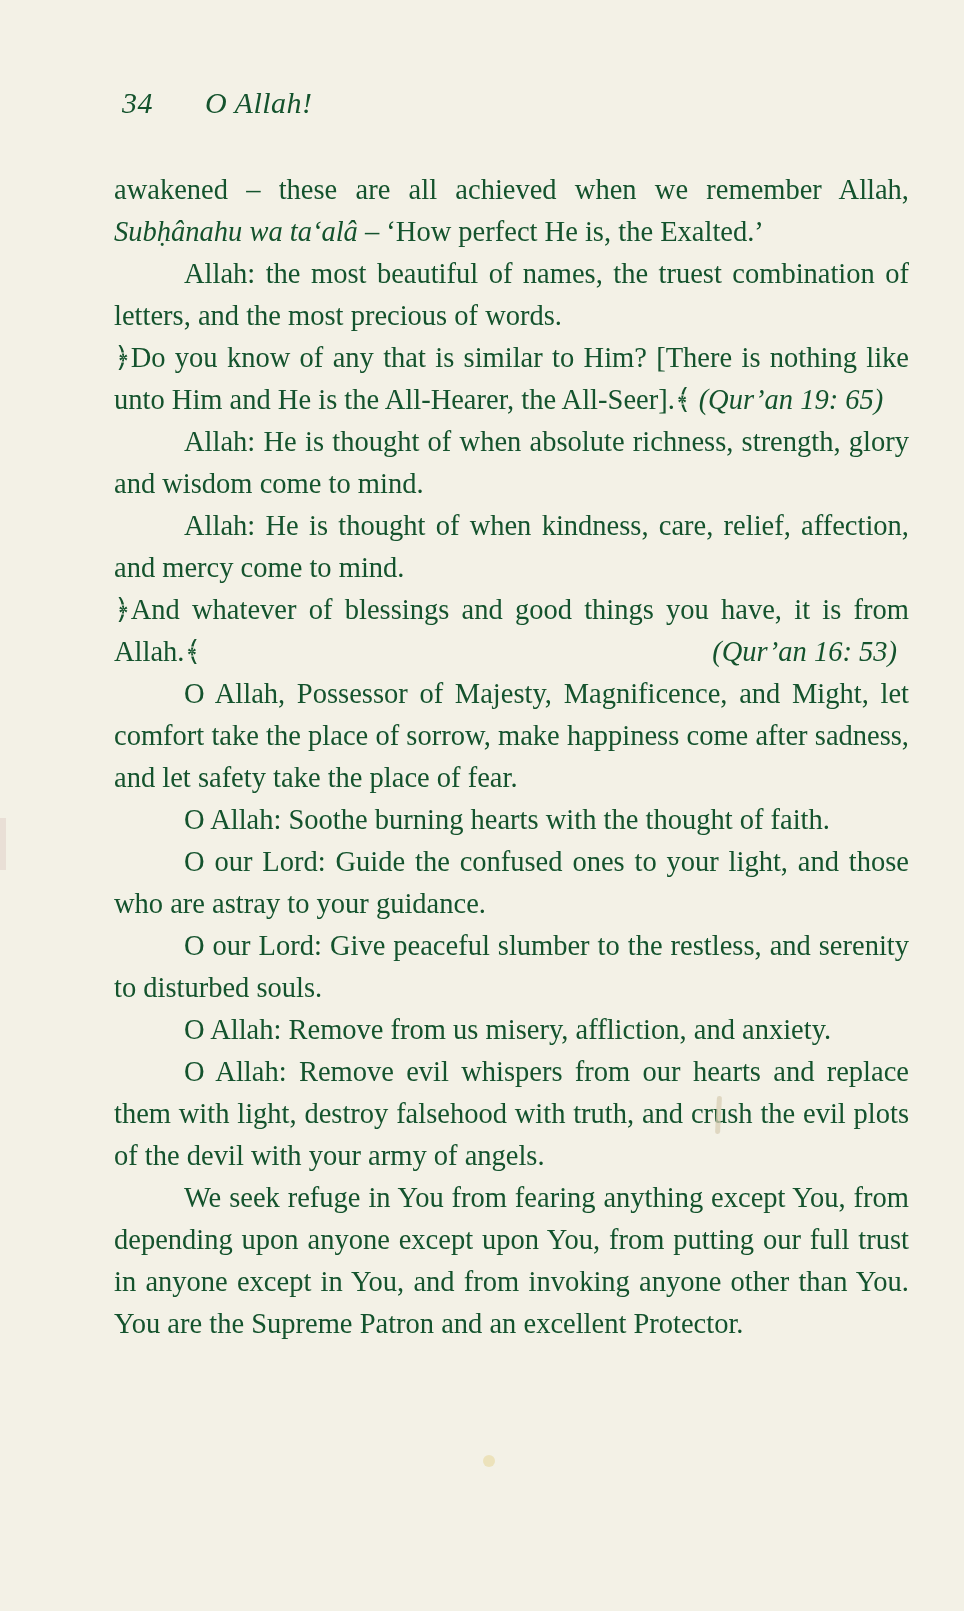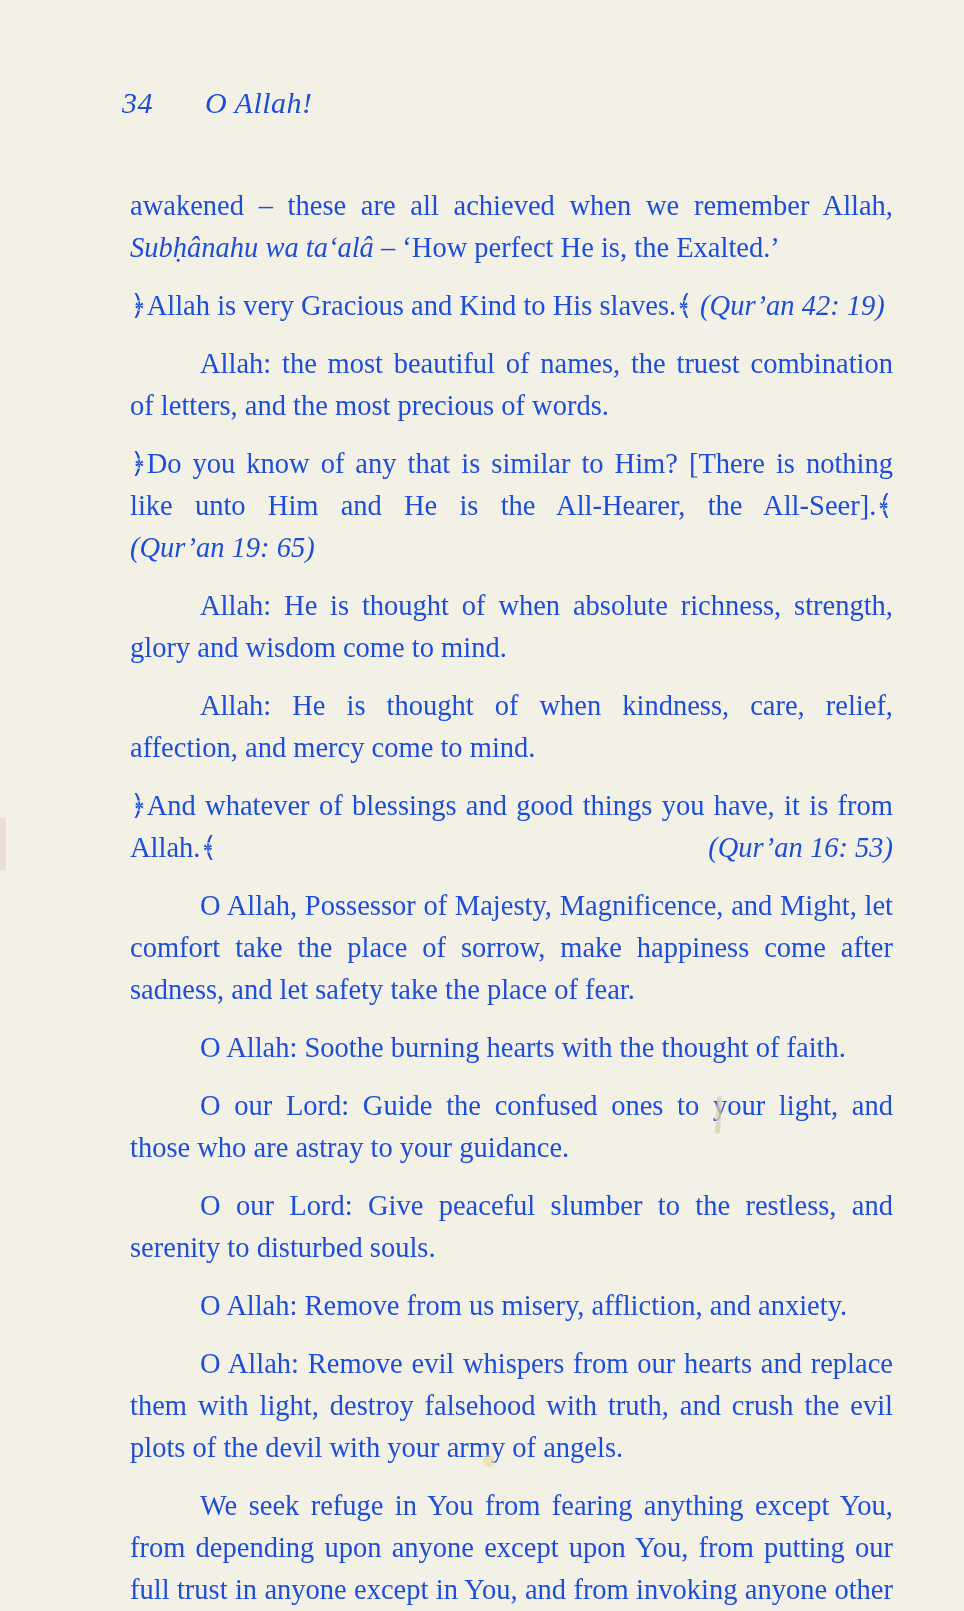--- a/index.html
+++ b/index.html
@@ -8,21 +8,21 @@
     background: #d9d7cc;
   }
   .page {
     position: relative;
     width: 964px;
     height: 1611px;
     margin: 0 auto;
     background: #f3f1e6;
     overflow: hidden;
     font-family: "Liberation Serif", "DejaVu Serif", serif;
-    color: #1d4ed8;
+    color: #14532d;
   }
   .running-head {
     position: absolute;
     top: 86px;
     left: 122px;
     font-size: 30px;
     font-style: italic;
     letter-spacing: 0.5px;
     white-space: nowrap;
   }
@@ -33,40 +33,40 @@
   .body-text {
     position: absolute;
     top: 169px;
     left: 114px;
     width: 795px;
     font-size: 28.5px;
     line-height: 42px;
     text-align: justify;
   }
   p.para {
-    margin: 16px;
+    margin: 0;
     padding: 0;
     position: relative;
   }
   p.indented {
     text-indent: 70px;
   }
   p.continuation, p.quran-quote {
     text-indent: 0;
   }
   .it {
     font-style: italic;
   }
   .cite {
     font-style: italic;
     white-space: nowrap;
   }
   .cite-abs {
     position: absolute;
-    right: 0;
+    right: 12px;
     bottom: 0;
   }
   
   .artifact {
     position: absolute;
     pointer-events: none;
   }
   .artifact-1 {
     left: 716px;
     top: 1096px;
@@ -100,21 +100,20 @@
 
 <div class="page">
 
   <header class="running-head">
     <span class="page-num">34</span>
     <span class="running-title">O Allah!</span>
   </header>
 
   <main class="body-text" id="body-text">
       <p class="para continuation"><span>awakened – these are all achieved when we remember Allah, </span><span class="it">Subḥânahu wa ta‘alâ</span><span> – ‘How perfect He is, the Exalted.’</span></p>
-      <p class="para quran-quote"><span>﴿Allah is very Gracious and Kind to His slaves.﴾ </span><span class="cite">(Qur’an 42: 19)</span></p>
       <p class="para indented">Allah: the most beautiful of names, the truest combination of letters, and the most precious of words.</p>
       <p class="para quran-quote"><span>﴿Do you know of any that is similar to Him? [There is nothing like unto Him and He is the All-Hearer, the All-Seer].﴾ </span><span class="cite">(Qur’an 19: 65)</span></p>
       <p class="para indented">Allah: He is thought of when absolute richness, strength, glory and wisdom come to mind.</p>
       <p class="para indented">Allah: He is thought of when kindness, care, relief, affection, and mercy come to mind.</p>
       <p class="para quran-quote"><span>﴿And whatever of blessings and good things you have, it is from Allah.﴾ </span><span class="cite cite-abs">(Qur’an 16: 53)</span></p>
       <p class="para indented">O Allah, Possessor of Majesty, Magnificence, and Might, let comfort take the place of sorrow, make happiness come after sadness, and let safety take the place of fear.</p>
       <p class="para indented">O Allah: Soothe burning hearts with the thought of faith.</p>
       <p class="para indented">O our Lord: Guide the confused ones to your light, and those who are astray to your guidance.</p>
       <p class="para indented">O our Lord: Give peaceful slumber to the restless, and serenity to disturbed souls.</p>
       <p class="para indented">O Allah: Remove from us misery, affliction, and anxiety.</p>

